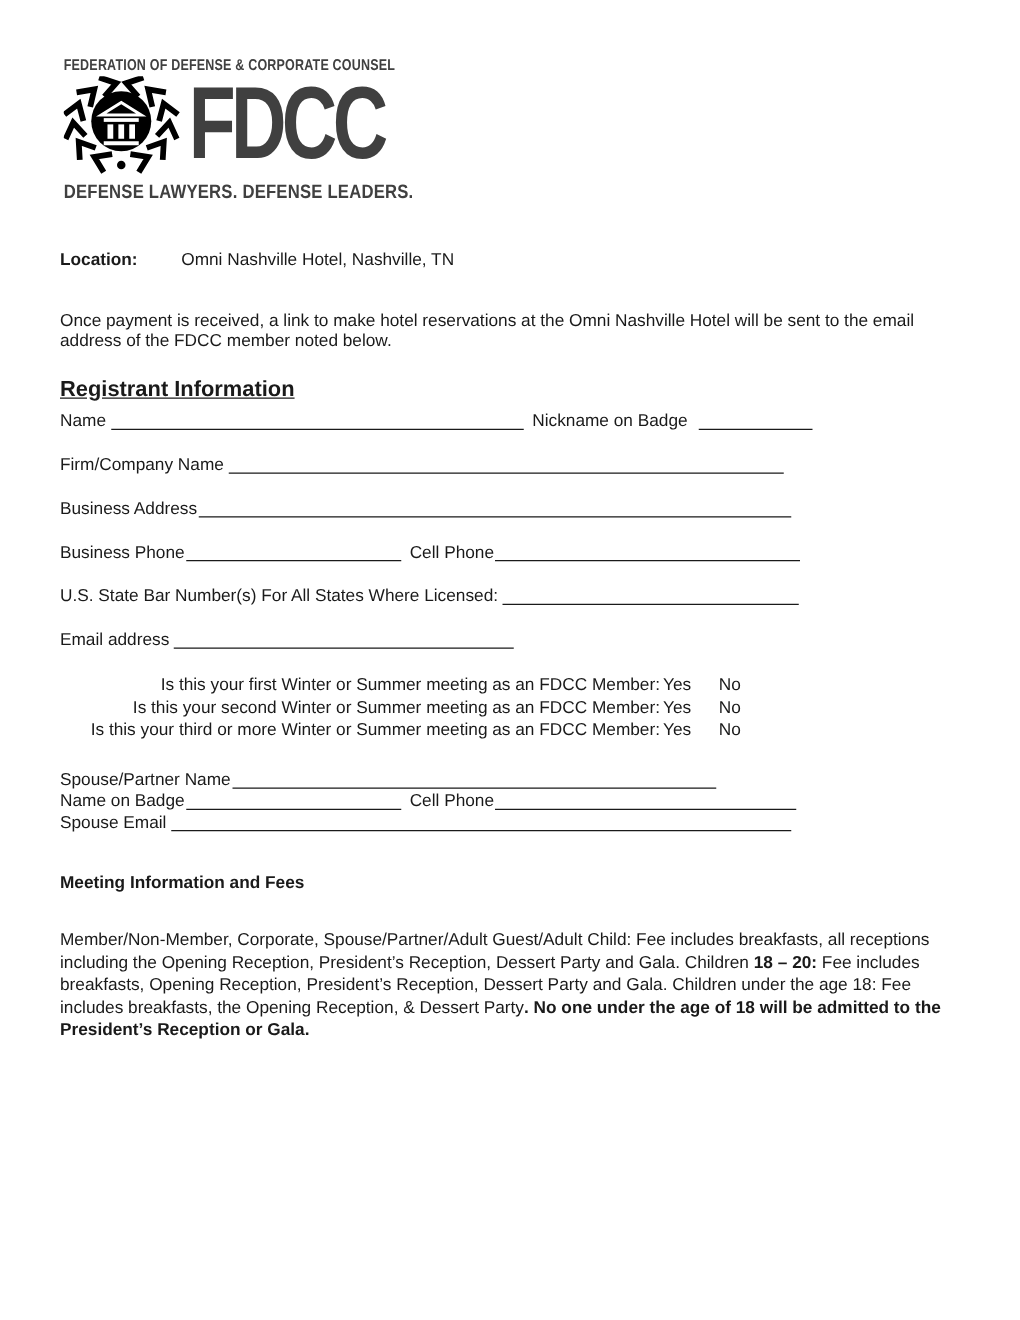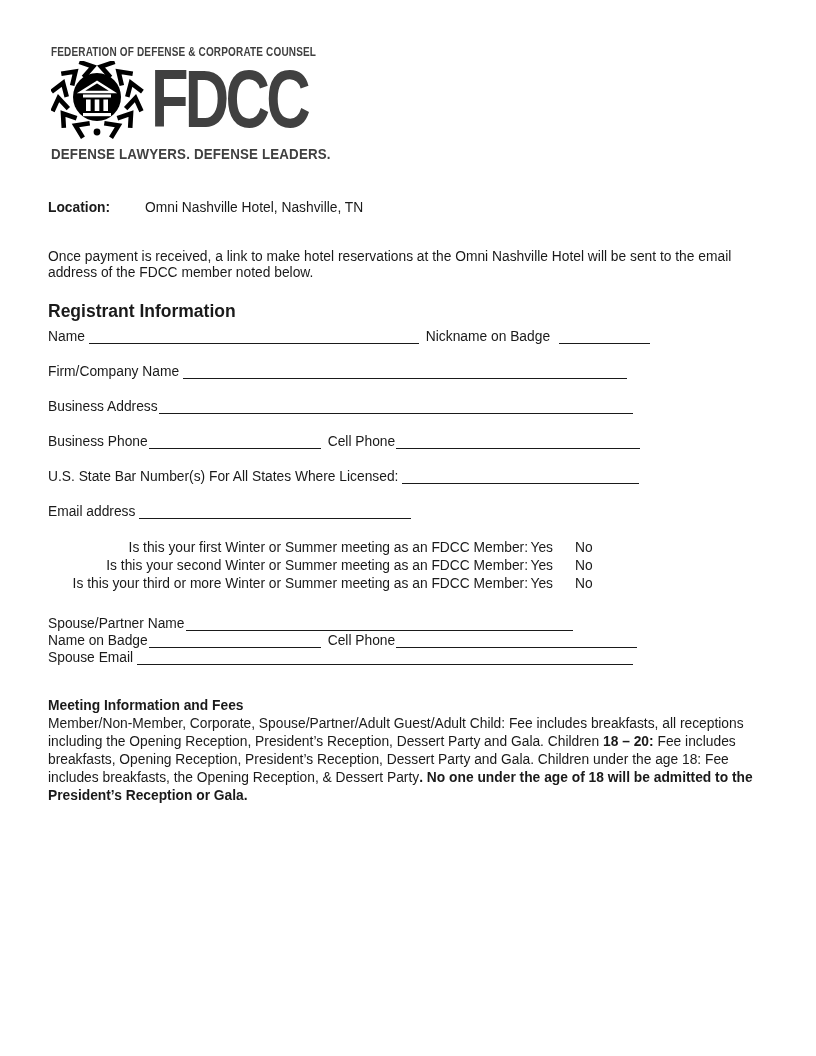--- a/index.html
+++ b/index.html
@@ -32,42 +32,42 @@
     font-weight:bold;font-size:15.5px;letter-spacing:.2px;
     transform:scaleX(.86);transform-origin:left center;
     white-space:nowrap;margin-top:4px;
   }
   
   .meta{margin-top:36px;}
   .meta-row{display:flex;line-height:17px;}
   .meta-label{width:97px;font-weight:bold;}
   
   .intro{margin-top:33px;width:722px;line-height:15.5px;}
-  .reg-heading{margin-top:21px;font-size:17.5px;font-weight:bold;}
+  .reg-heading{margin-top:21px;font-size:17.5px;font-weight:bold;text-decoration:underline;}
   
   .line{display:flex;align-items:flex-end;margin-top:20px;}
   .lbl{white-space:pre;}
   .mid{margin-left:7px;}
   .fill{border-bottom:1.4px solid #1a1a1a;height:14px;margin-left:4px;}
   .flex{flex:1;}
   .first{margin-top:7px;}
   
   .questions{margin-top:20px;}
   .qrow{display:flex;line-height:18px;text-align:right;}
   .qtext{width:480px;}
   .qyes{width:25px;}
   .qno{margin-left:22px;}
   
   .compact{margin-top:2px;}
   .compact .line{margin-top:2px;}
   .spouse{margin-top:23px;}
   
   .fees{margin-top:32px;width:724px;}
   .fees-heading{font-weight:bold;line-height:18px;}
-  .fees-body{line-height:18px;}
+  .fees-body{line-height:18px;margin-top:28px;}
   .fees-body .b{font-weight:bold;}
 </style>
 </head>
 <body>
 
 <div class="page">
 
   <div class="logo">
     <div class="tagline-top">FEDERATION OF DEFENSE &amp; CORPORATE COUNSEL</div>
     <div class="logo-row">

